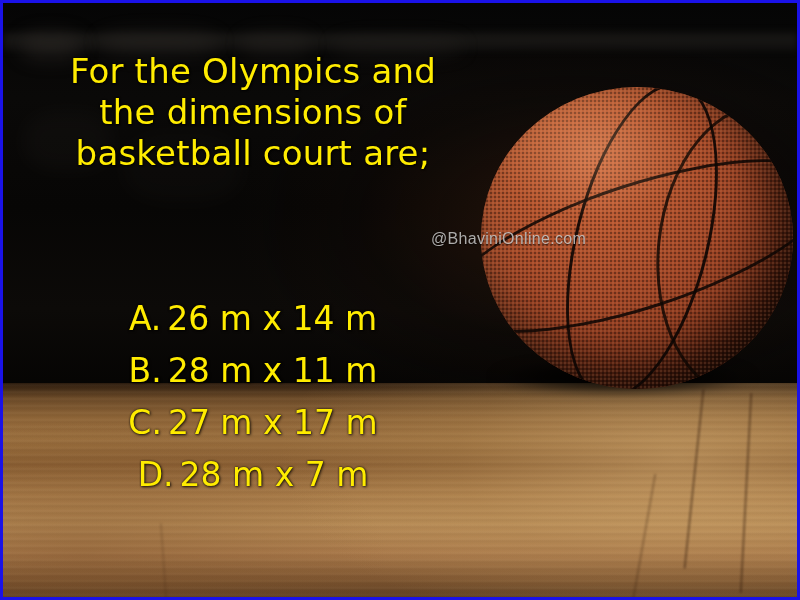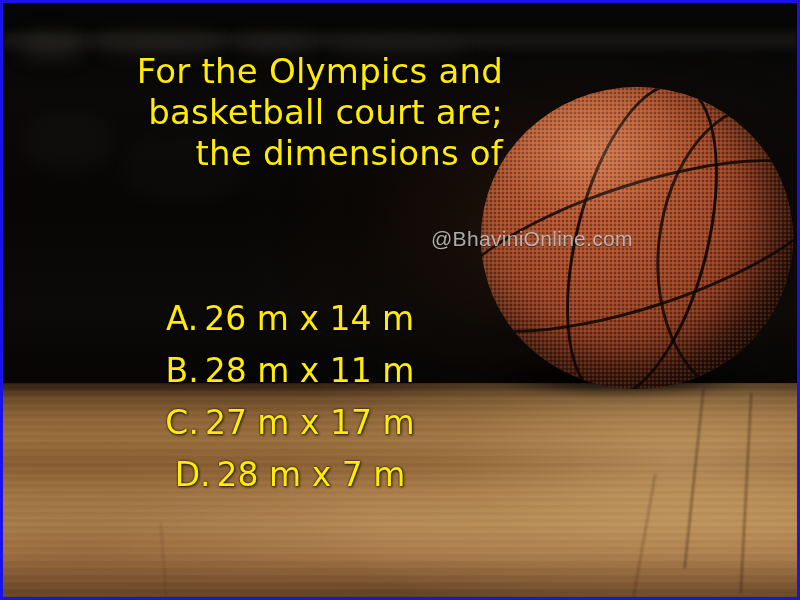--- a/index.html
+++ b/index.html
@@ -185,62 +185,61 @@
       radial-gradient(ellipse 48% 34% at 36% 20%, rgba(255,190,140,.28) 0%, rgba(255,170,120,0) 70%),
       radial-gradient(ellipse 90% 90% at 50% 50%, rgba(0,0,0,0) 58%, rgba(0,0,0,.55) 92%, rgba(0,0,0,.85) 100%);
   }
 
   
   .question {
     position: absolute;
     left: 0;
     top: 48px;
     width: 500px;
-    text-align: right;
+    text-align: center;
     z-index: 6;
   }
   .qline {
     color: #ffec00;
     font-family: "DejaVu Sans", sans-serif;
     font-size: 34px;
     line-height: 41px;
     font-weight: 400;
     letter-spacing: .2px;
     white-space: nowrap;
     text-shadow: 0 0 2px rgba(0,0,0,.9), 1px 1px 2px rgba(0,0,0,.8);
   }
 
   .options {
     position: absolute;
     left: 0;
     top: 290px;
     width: 500px;
     z-index: 6;
-    padding-left: 37px;
   }
   .opt {
     color: #ffec00;
     font-family: "DejaVu Sans", sans-serif;
     font-size: 33px;
     line-height: 52px;
     white-space: nowrap;
     text-align: center;
     text-shadow: 0 0 2px rgba(0,0,0,.85), 1px 1px 3px rgba(0,0,0,.75);
   }
   .opt .lbl { margin-right: 6px; }
 
   
   .watermark {
     position: absolute;
     left: 428px;
     top: 224px;
     z-index: 8;
     color: rgba(208,208,208,.82);
     font-family: "Liberation Sans", sans-serif;
-    font-size: 21px;
+    font-size: 16px;
     line-height: 23px;
     letter-spacing: .3px;
     white-space: nowrap;
     text-shadow: 0 1px 1px rgba(0,0,0,.55);
   }
 </style>
 </head>
 <body>
 
 <div id="poster">
@@ -273,22 +272,22 @@
       <div class="seam seam-c"></div>
       <div class="seam seam-v"></div>
       <div class="seam seam-r"></div>
       <div class="ball-gloss"></div>
     </div>
 
   </div>
 
   <div class="question">
     <div class="qline">For the Olympics and</div>
+    <div class="qline">the dimensions of</div>
     <div class="qline">basketball court are;</div>
-    <div class="qline">the dimensions of</div>
   </div>
 
   <div class="options">
     <div class="opt">
       <span class="lbl">A.</span><span>26 m x 14 m</span>
     </div>
     <div class="opt">
       <span class="lbl">B.</span><span>28 m x 11 m</span>
     </div>
     <div class="opt">

